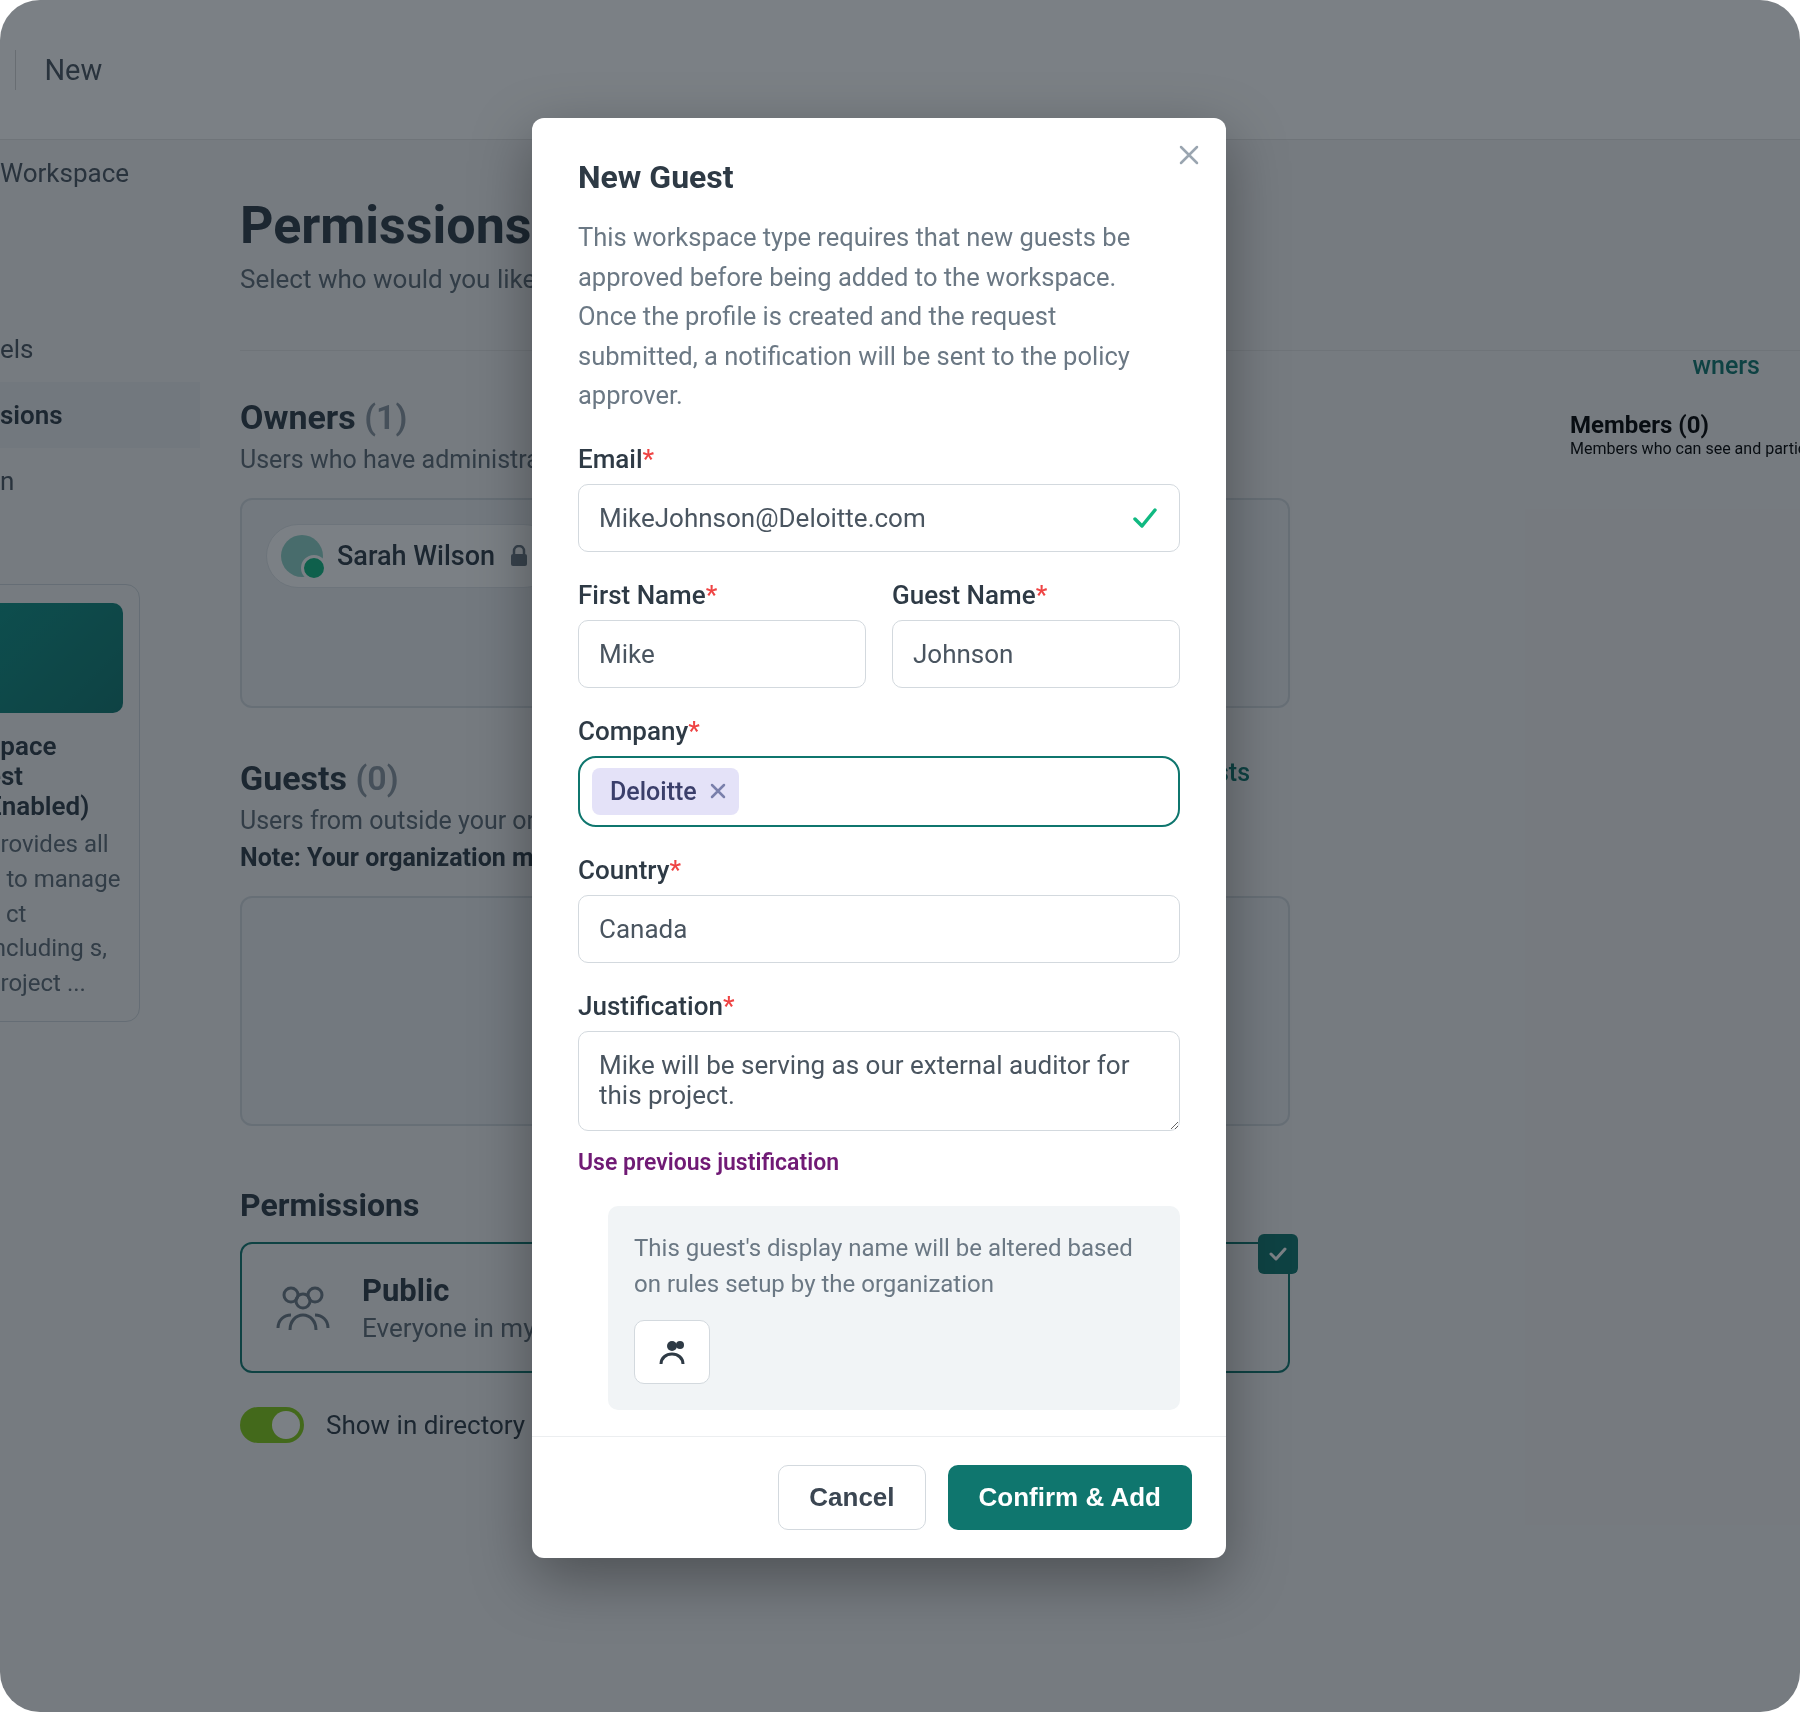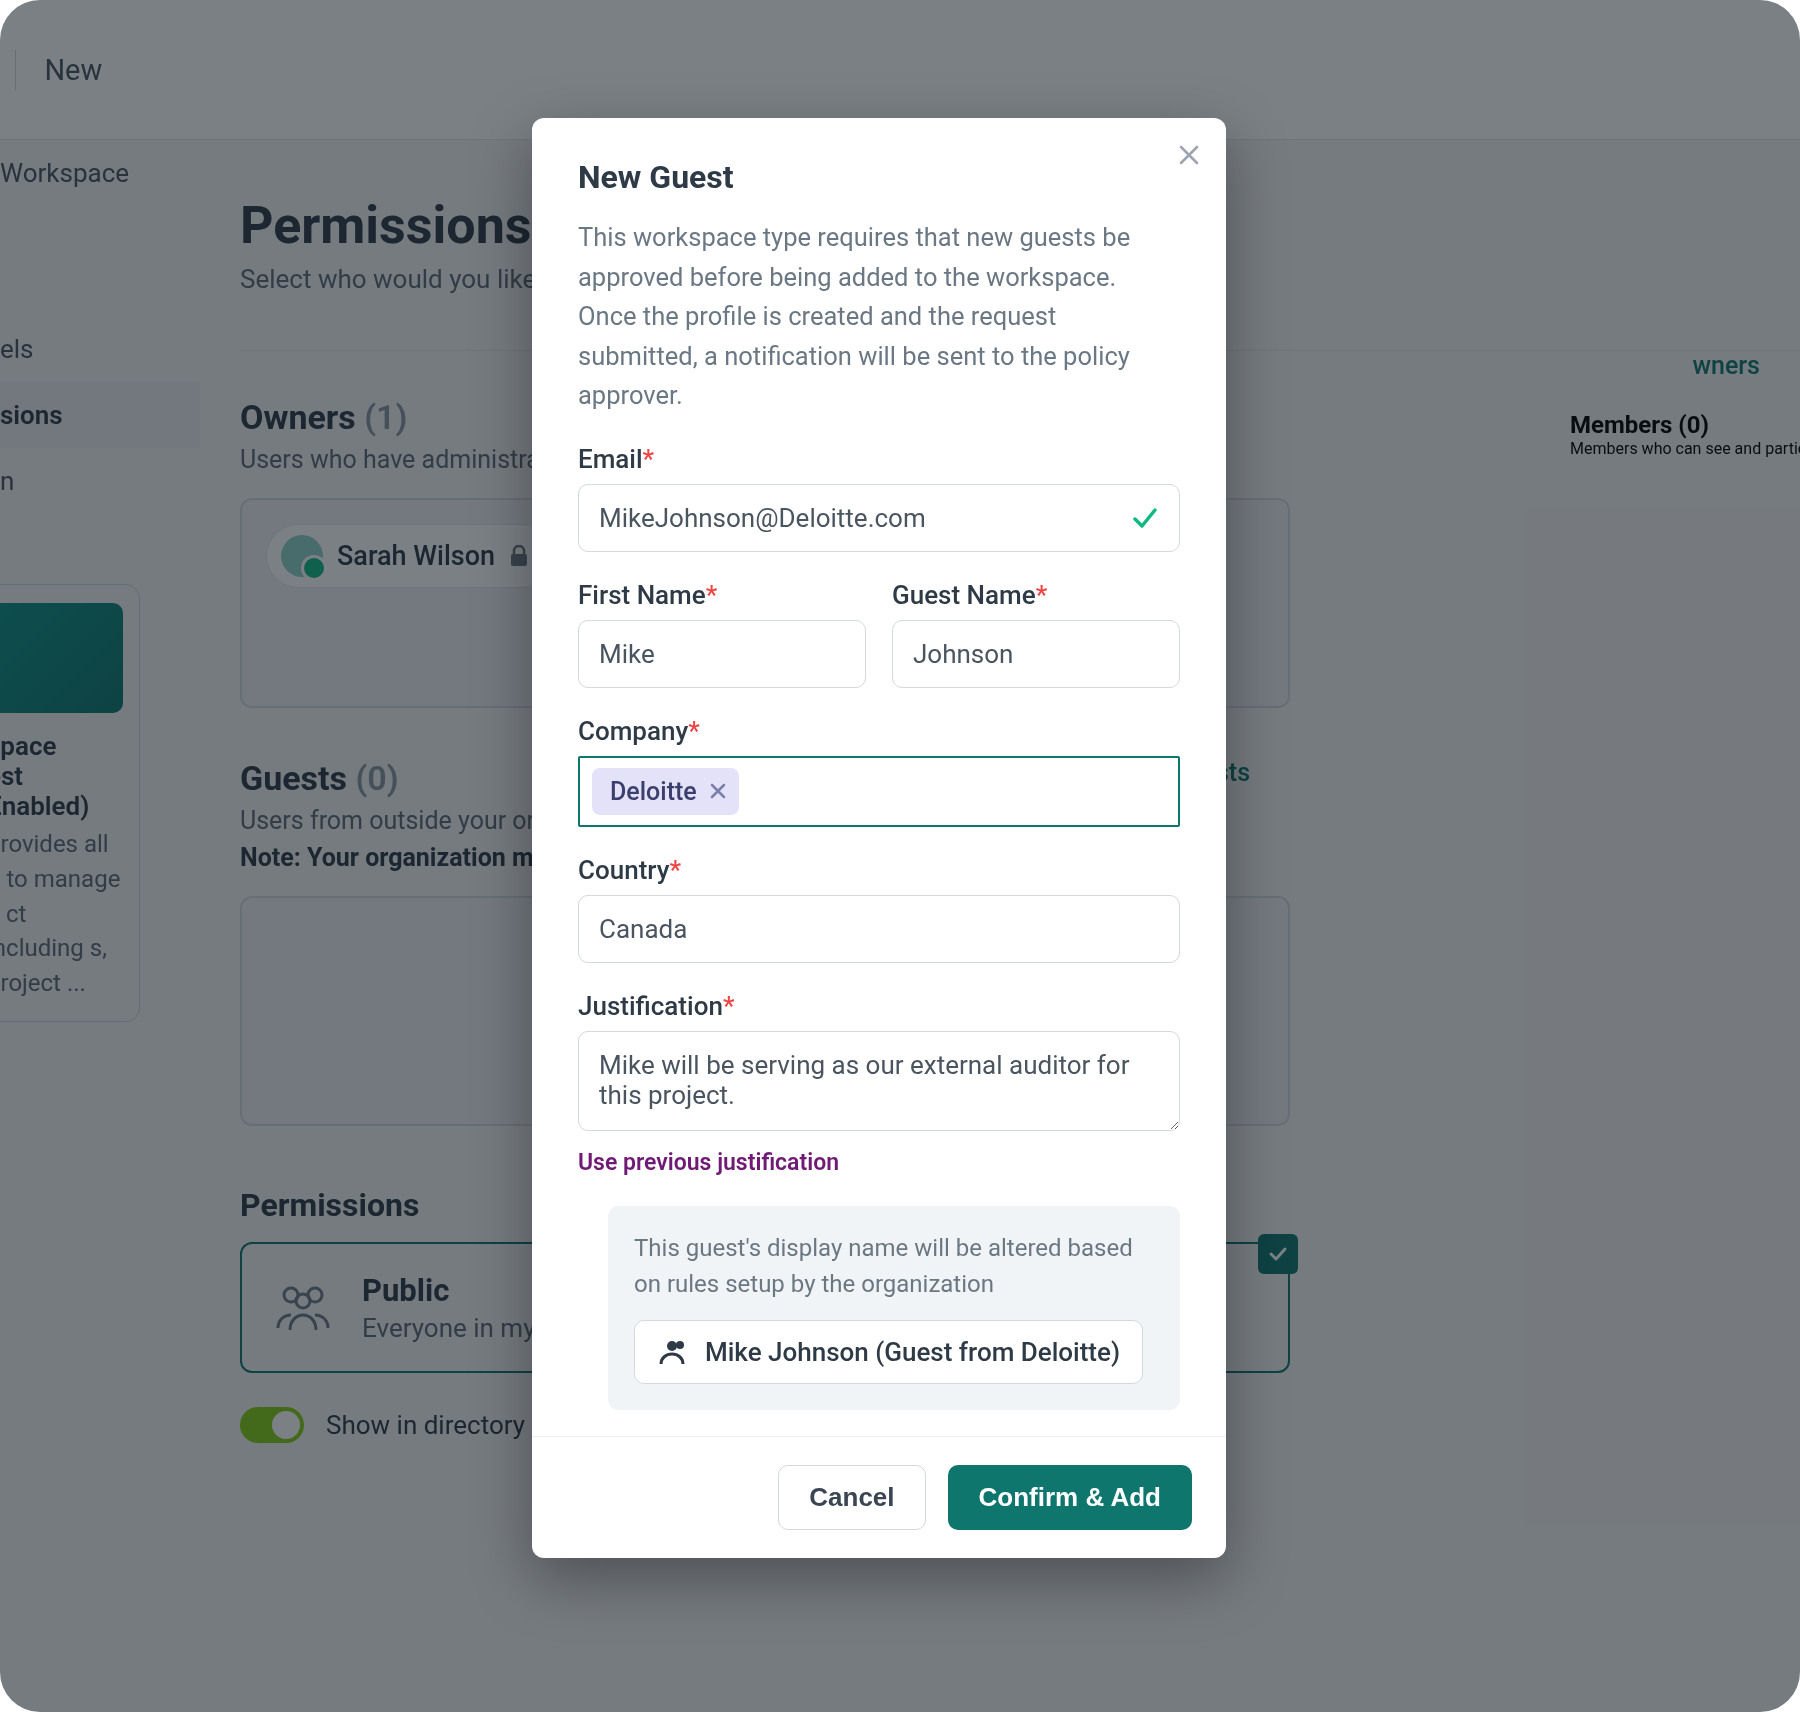--- a/index.html
+++ b/index.html
@@ -56,21 +56,21 @@
   .modal-desc { font-size: 25.5px; color: #6b7884; line-height: 1.55; margin-top: 22px; }
   .fld { margin-top: 28px; }
   .fld label { display:block; font-size: 26px; color: #2e3a45; font-weight: 500; margin-bottom: 10px; }
   .req { color:#ef4444; }
   .inp { width:100%; border:1.5px solid #d3d9de; border-radius:10px; padding: 18px 20px; font-size:26px; color:#4a5560; background:#fff; font-family:inherit;}
   .inp::placeholder { color:#9aa5b0;}
   .inp-wrap { position:relative; }
   .inp-wrap .check { position:absolute; right:20px; top:50%; transform:translateY(-50%); color:#10b981;}
   .row2 { display:flex; gap:26px; margin-top: 28px;}
   .row2 .fld { flex:1; margin-top:0;}
-  .tagbox { border:2px solid #0f766e; border-radius:2px; padding: 10px 12px; display:flex; gap:10px; align-items:center;}
+  .tagbox { border:2px solid #0f766e; border-radius:18px; padding: 10px 12px; display:flex; gap:10px; align-items:center;}
   .tag { background:#e4e2f8; color:#3b3f6b; padding:9px 12px 9px 18px; border-radius:8px; display:inline-flex; gap:12px; align-items:center; font-size:25px; font-weight:500;}
   .tag .x { color:#7a80ac; cursor:pointer;}
   textarea.inp { height:100px; resize: both;}
   .link-prev { color:#701a75; font-size:23px; font-weight:600; margin-top:14px; display:inline-block;}
   .note-box { margin-top: 30px; background:#f1f4f6; border-radius:10px; padding: 24px 26px 26px 26px; margin-left: 30px;}
   .note-box .note-text { font-size:24px; color:#6b7884; line-height:1.5;}
   .guest-chip { margin-top:18px; background:#fff; border:1.5px solid #d3d9de; border-radius:10px; padding: 16px 22px; display:flex; align-items:center; gap:18px; font-size:26px; color:#2e3a45; font-weight:500; width:fit-content;}
   .modal-footer { padding: 28px 34px; display:flex; justify-content:flex-end; gap:22px; border-top:1px solid #eceef0;}
   .btn { font-size:26px; font-weight:600; padding: 16px 30px; border-radius:10px; cursor:pointer; border:1.5px solid transparent;}
   .btn.secondary { background:#fff; border-color:#d3d9de; color:#3b4652;}
@@ -232,21 +232,20 @@
       <div class="note-box">
         <div class="note-text">This guest's display name will be altered based on rules setup by the organization</div>
         <div class="guest-chip">
           <span>
             <svg width="30" height="30" viewBox="0 0 30 30" fill="#2e3a45">
                 <circle cx="15" cy="9" r="5"></circle>
                 <path d="M4 27c0-6 5-10 11-10s11 4 11 10" stroke="#2e3a45" stroke-width="3" fill="none"></path>
                 <circle cx="23" cy="8" r="4" fill="#2e3a45"></circle>
               </svg>
           </span>
-          <span>Mike Johnson (Guest from Deloitte)</span>
         </div>
       </div>
     </div>
 
     <div class="modal-footer">
       <button class="btn secondary">Cancel</button>
       <button class="btn primary">Confirm &amp; Add</button>
     </div>
   </div>
 

